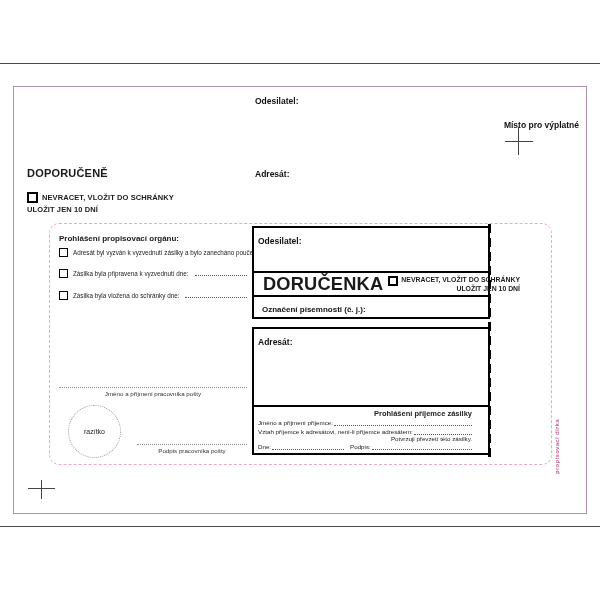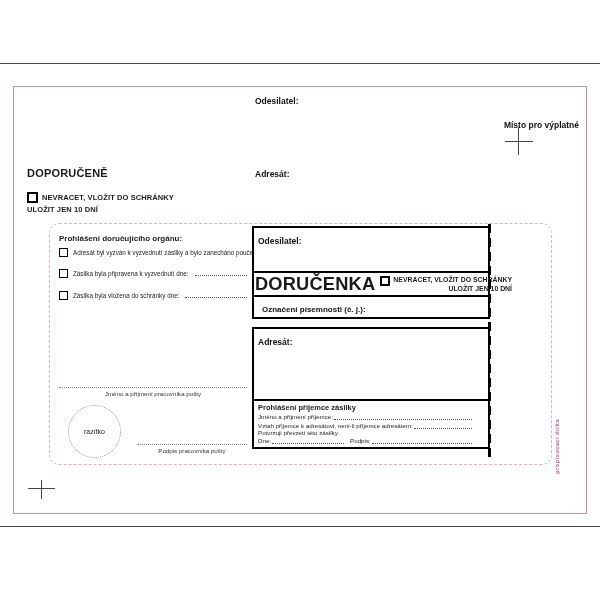--- a/index.html
+++ b/index.html
@@ -53,29 +53,29 @@
   #stamp { left:18px; top:181px; width:53px; height:53px; border:1px dotted #999;
            border-radius:50%; display:flex; align-items:center; justify-content:center;
            font-size:7px; color:#222; }
   #worker-sign-line { left:87px; top:220px; width:110px; }
   #worker-sign-cap { left:87px; top:223px; width:110px; text-align:center; font-size:6.2px; color:#333; }
 
   .blackbox { left:202px; width:238px; border:2px solid #000; background:#fff; }
   #box-sender { top:2px; height:47px; padding:2px 4px; }
   #box-sender .lbl, #box-addr .lbl { font-size:8.5px; }
   #banner { top:47px; height:26px; display:flex; align-items:center;
-            justify-content:space-between; padding:0 4px 0 1px; }
+            justify-content:space-between; padding:0 4px 0 9px; }
   #slip-title { font-size:19px; font-weight:800; letter-spacing:0.2px; transform:scaleX(0.96); transform-origin:left; }
   #banner-right { display:flex; align-items:flex-start; gap:3px; padding-top:2px; }
   #banner-lines { display:flex; flex-direction:column; align-items:flex-end; line-height:1.3; }
   #banner-lines span { font-weight:800; font-size:6.9px; white-space:nowrap; }
   #box-doc { top:71px; height:24px; padding:1px 8px; }
   #box-doc .lbl { font-size:8px; font-weight:700; }
   #box-addr { top:103px; height:84px; padding:2px 4px; }
-  #box-recip { top:175px; height:50px; padding:2px 16px 1px 4px; font-size:6.2px; color:#222; }
+  #box-recip { top:181px; height:50px; padding:2px 16px 1px 4px; font-size:6.2px; color:#222;text-align:right; }
   #recip-title { font-size:7.5px; font-weight:700; margin-bottom:1px; }
   .leader { display:flex; align-items:flex-end; }
   .leader .fixed { white-space:nowrap; }
   #recip-name { margin-bottom:2px; }
   #recip-confirm { margin-bottom:1px; }
   #recip-dne { gap:0; }
   #recip-dne .dots.short { flex:0 0 72px; }
 
   #perforation { left:438px; top:0; width:3px; height:238px;
                  background:repeating-linear-gradient(to bottom,#000 0 9px,transparent 9px 14px); }
@@ -105,21 +105,21 @@
     <div id="noreturn-row">
       <span class="cb b11"></span>
       <span class="bold-sm">NEVRACET, VLOŽIT DO SCHRÁNKY</span>
     </div>
     <span id="noreturn2" class="bold-sm">ULOŽIT JEN 10 DNÍ</span>
 
     <span id="addressee-top" class="lbl">Adresát:</span>
 
     <div id="card">
 
-      <span id="decl-title">Prohlášení doručujícího orgánu:</span>
+      <span id="decl-title">Prohlášení propisovací orgánu:</span>
 
       <div id="decl-row1" class="cbrow">
         <span class="cb b9"></span>
         <span class="txt">Adresát byl vyzván k vyzvednutí zásilky a bylo zanecháno poučení.</span>
       </div>
       <div id="decl-row2" class="cbrow">
         <span class="cb b9"></span>
         <span class="txt">Zásilka byla připravena k vyzvednutí dne:</span>
         <span class="dots"></span>
       </div>

